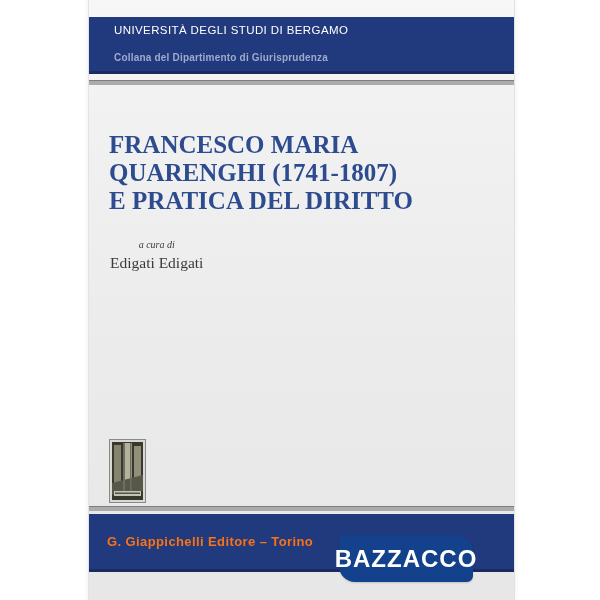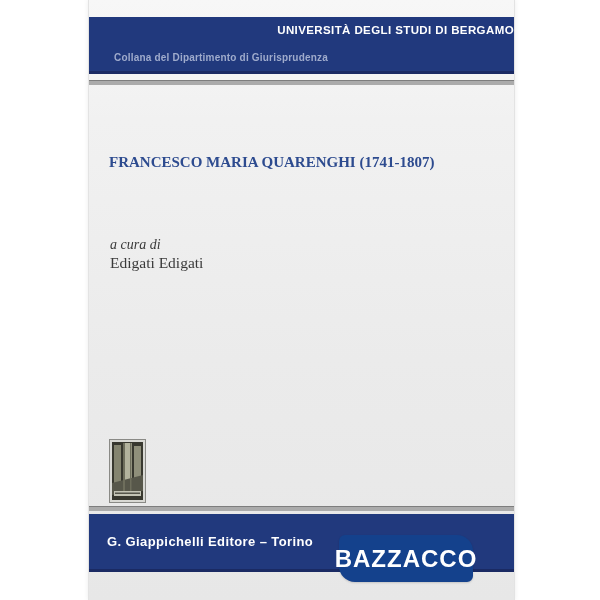--- a/index.html
+++ b/index.html
@@ -23,71 +23,70 @@
     position: absolute; left: 0; right: 0;
     background: #21397d;
     border-bottom: 3px solid #1a2a63;
   }
   .header-band {
     top: 17px; height: 54px;
     display: flex; flex-direction: column; justify-content: center;
     padding-left: 25px; box-sizing: content-box;
   }
   .university {
-    color: #ffffff; font-weight: bold;
+    color: #ffffff; font-weight: normal;
     font-size: 11.5px; letter-spacing: 0.4px;
     line-height: 15px;
-    text-align: right;
   }
   .series {
     color: #9fabcc; font-weight: bold;
     font-size: 10px; letter-spacing: 0.2px;
     line-height: 15px; margin-top: 12px;
   }
   .rule {
     position: absolute; left: 0; right: 0; height: 4px;
     background: #ababab;
     border-top: 1px solid #7e7e7e;
   }
   .rule-top { top: 80px; }
   .rule-bottom { top: 506px; }
   .title-block {
     position: absolute; left: 20px; top: 131px; width: 392px;
     font-family: "Liberation Serif", serif;
     font-weight: bold;
     color: #2d4b8f;
-    font-size: 15px;
+    font-size: 25px;
     line-height: 28px;
-    margin-top: 17px;
   }
   .editor-block {
     position: absolute; left: 21px; top: 236px;
     font-family: "Liberation Serif", serif;
     color: #3a3a3a;
   }
   .editor-prefix {
     font-style: italic;
-    font-size: 14px;
+    font-size: 10px;
     line-height: 17px;
+    text-align: center;
   }
   .editor-name {
     font-size: 15.5px;
     line-height: 20px;
   }
   .logo {
     position: absolute; left: 20px; top: 439px;
     width: 37px; height: 64px;
   }
   .footer-band {
     top: 514px; height: 55px;
     display: flex; align-items: center;
     padding-left: 18px; box-sizing: content-box;
   }
   .publisher {
-    color: #ffffff; font-weight: bold;
+    color: #f97316; font-weight: bold;
     font-size: 13px; letter-spacing: 0.4px;
   }
   .badge {
     position: absolute; left: 250px; top: 535px;
     width: 134px; height: 47px;
     background: #14418c;
     border-radius: 6px 16px 6px 16px;
     display: flex; align-items: center; justify-content: center;
     box-shadow: 0 1px 2px rgba(0,0,0,0.15);
   }
@@ -103,20 +102,21 @@
 
   <div class="band header-band">
     <div class="university">UNIVERSITÀ DEGLI STUDI DI BERGAMO</div>
     <div class="series">Collana del Dipartimento di Giurisprudenza</div>
   </div>
 
   <div class="rule rule-top"></div>
 
   <div class="title-block">
     <div>FRANCESCO MARIA QUARENGHI (1741-1807)</div>
+    <div>E PRATICA DEL DIRITTO</div>
   </div>
 
   <div class="editor-block">
     <div class="editor-prefix">a cura di</div>
     <div class="editor-name">Edigati Edigati</div>
   </div>
 
   <div class="logo">
     <svg width="37" height="64" viewBox="0 0 37 64" xmlns="http://www.w3.org/2000/svg">
       <rect x="0.5" y="0.5" width="36" height="63" fill="#d9d9d4" stroke="#8a8a86"></rect>

